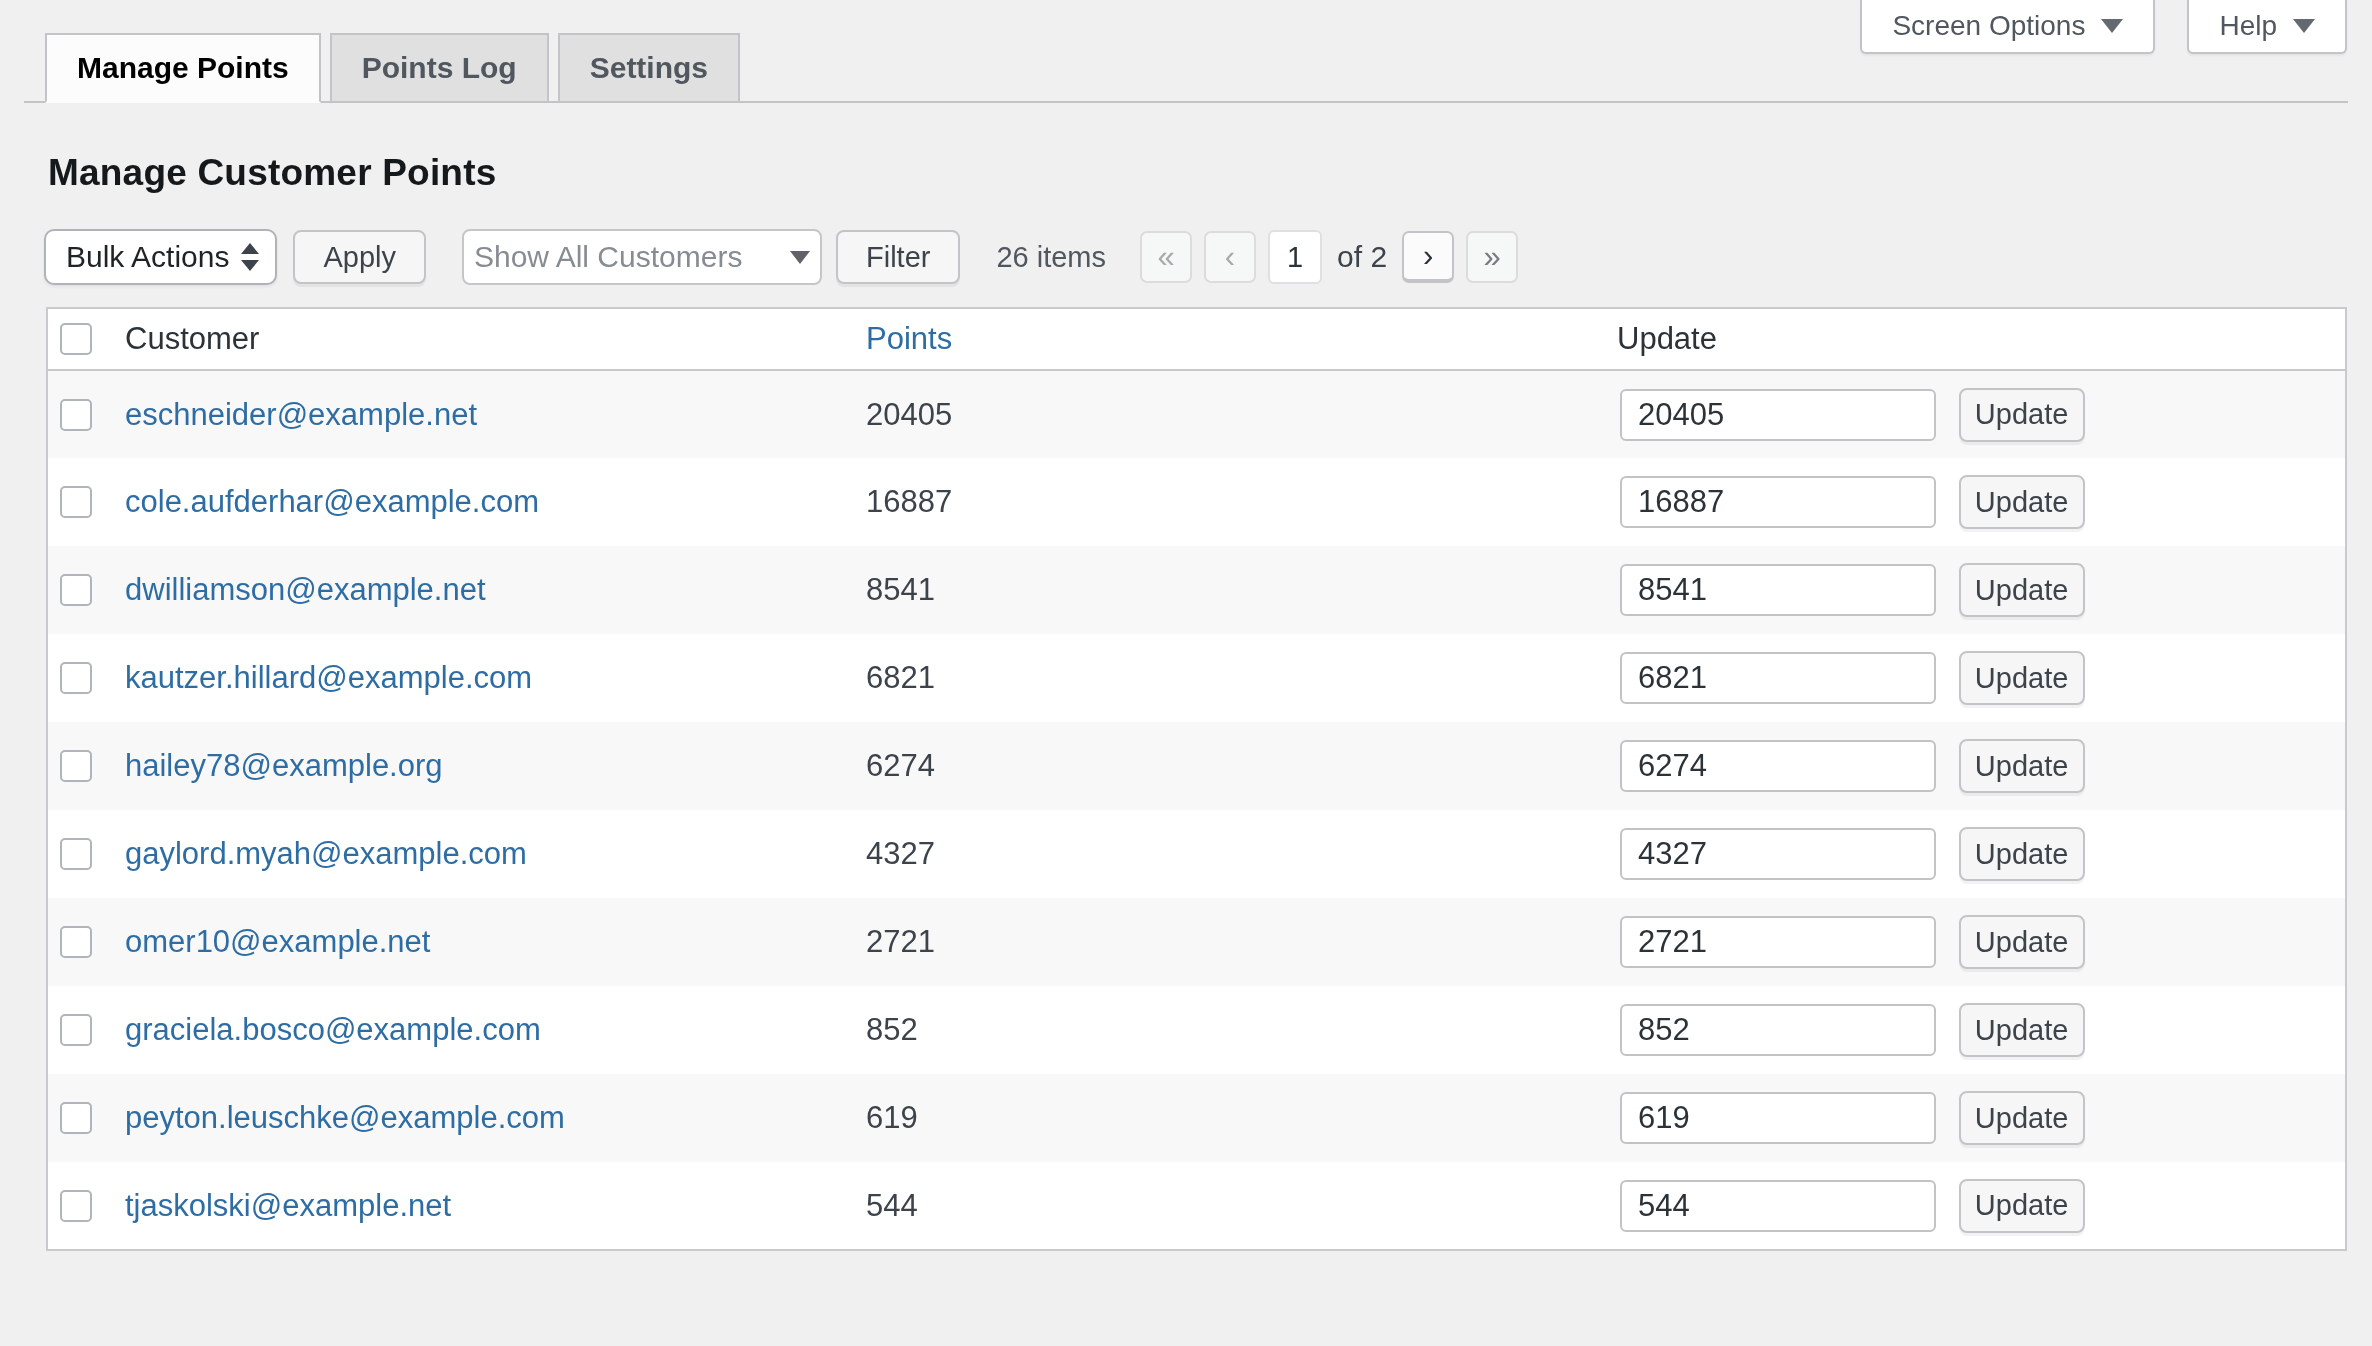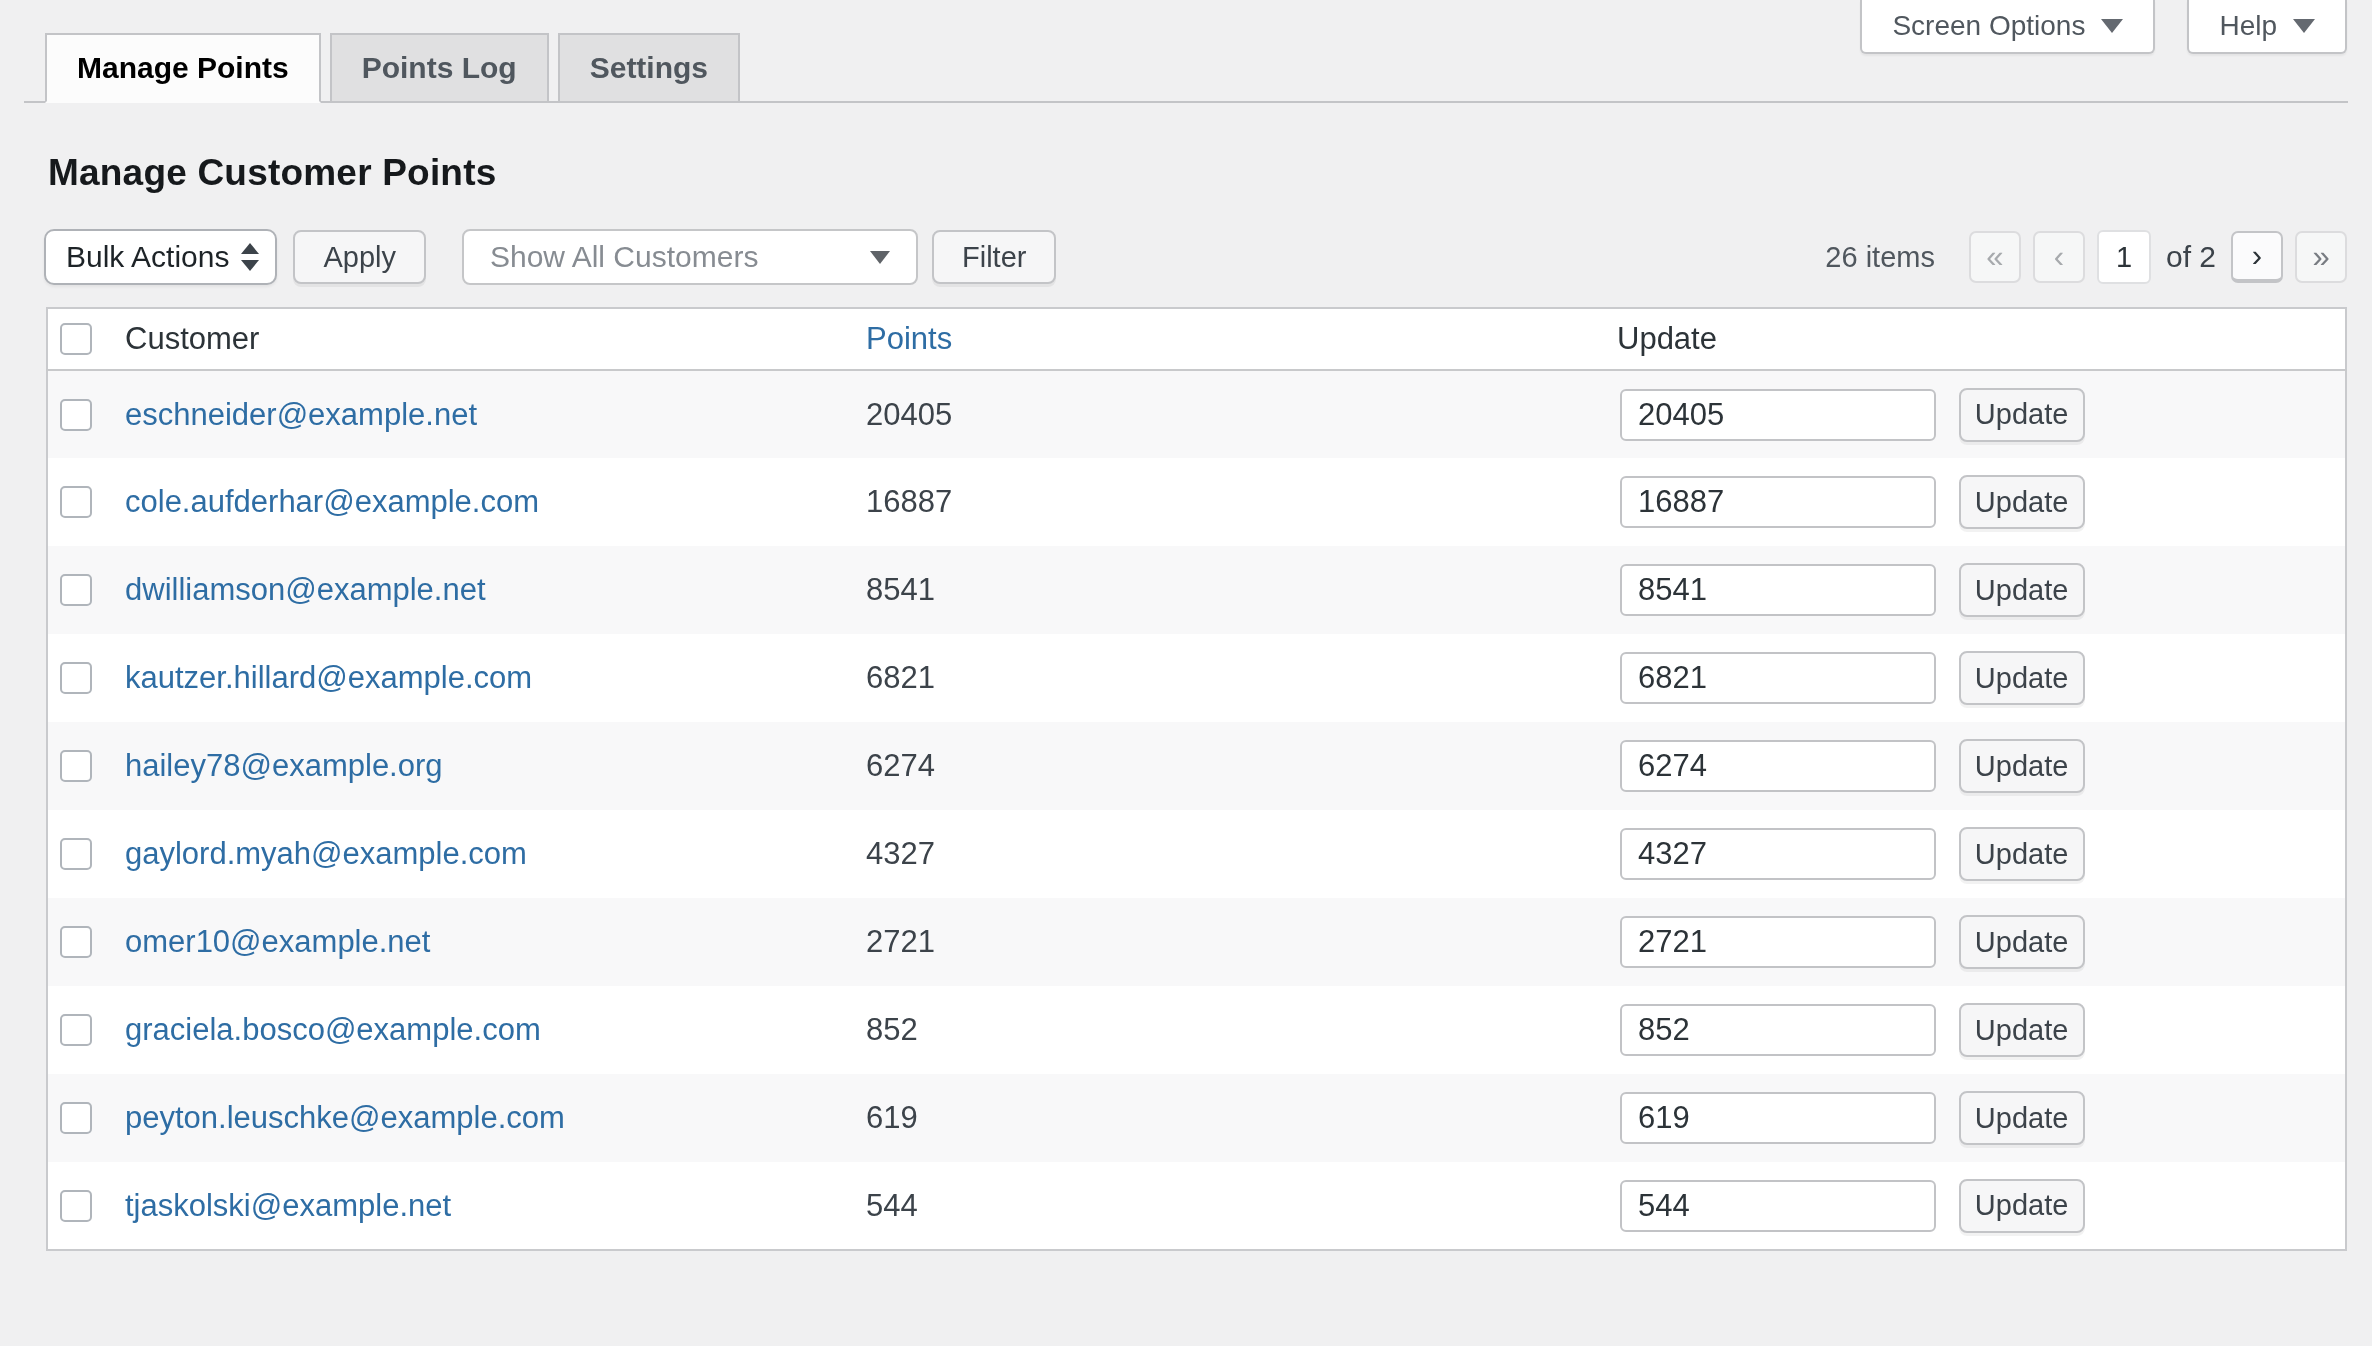--- a/index.html
+++ b/index.html
@@ -44,21 +44,21 @@
 
   
   h1.page-title {
     position:absolute; top:152px; left:48px;
     font-size:37px; font-weight:700; color:#16191c; letter-spacing:.2px;
   }
 
   
   .tablenav {
     position:absolute; top:228px; left:44px; right:25px; height:58px;
-    display:flex; justify-content:space-between; align-items:center;
+    display:flex; align-items:center;gap:36px;
   }
   .nav-left, .nav-right { display:flex; align-items:center; }
 
   .selectbox {
     height:56px; background:#ffffff; display:flex; align-items:center;
     font-size:30px; color:#1d2327; cursor:pointer;
   }
   .selectbox.bulk {
     padding:0 16px 0 20px; margin-right:16px; gap:12px;
     border:2px solid #afb2b7; border-radius:10px;
@@ -73,21 +73,21 @@
   .btn {
     height:54px; padding:0 28px;
     background:#f6f6f7; border:2px solid #c3c4c7; border-radius:8px;
     font-family:inherit; font-size:29px; color:#3c434a; cursor:pointer;
     box-shadow:0 3px 0 rgba(0,0,0,.05);
   }
   .btn.apply { margin-right:36px; }
   .btn.filter { margin-left:6px; }
 
   .selectbox.customers {
-    width:456px; padding:0 26px; margin-right:8px;
+    width:360px; padding:0 10px; margin-right:8px;
     justify-content:space-between;
     border:2px solid #c5c6c8; border-radius:8px; color:#878c92;
   }
   .selectbox.customers .caret {
     border-left-width:10px; border-right-width:10px; border-top-width:13px;
     border-top-color:#5f6368;
   }
 
   .count { font-size:29px; color:#50575e; margin-right:34px; }
   .pagebtn {

